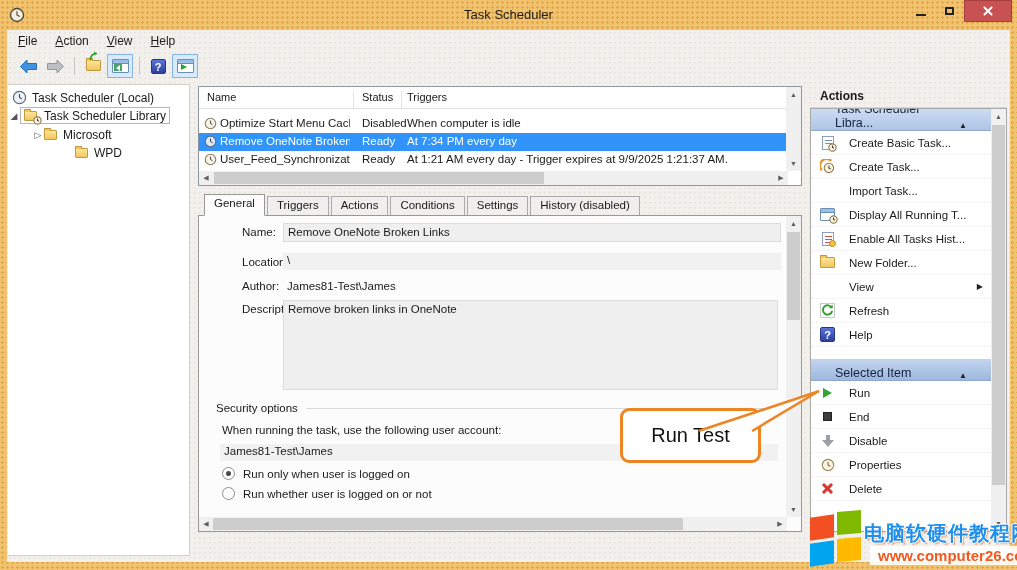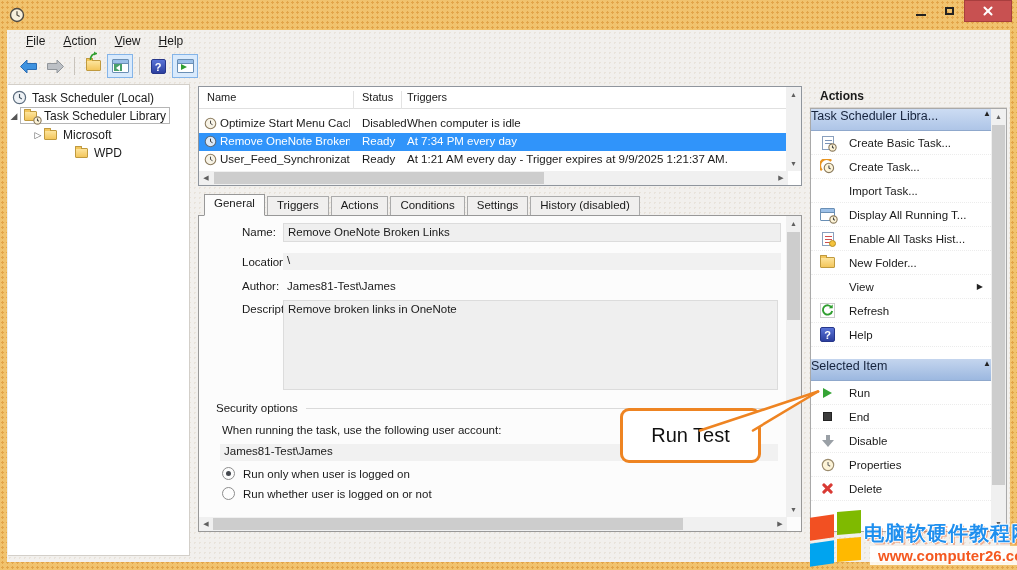--- a/index.html
+++ b/index.html
@@ -18,21 +18,21 @@
   .minbar{width:10px;height:2px;background:#222;margin-top:8px;}
   .maxbox{width:9px;height:8px;border:2px solid #222;background:transparent;}
   .xwrap{position:relative;width:12px;height:12px;}
   .xwrap i{position:absolute;left:0;top:5px;width:12px;height:2px;background:#fff;border-radius:1px;}
   .xwrap i:first-child{transform:rotate(45deg);}  .xwrap i:last-child{transform:rotate(-45deg);}
   
   .client{position:absolute;left:7px;top:30px;width:1003px;height:532px;
     background-color:#f2f0ed;
     background-image:radial-gradient(rgba(195,175,140,.20) 1px, transparent 1px);
     background-size:5px 5px;}
-  .menubar{height:22px;display:flex;align-items:center;padding-left:10px;font-size:12px;color:#1a1a1a;}
+  .menubar{height:22px;display:flex;align-items:center;padding-left:2px;font-size:12px;color:#1a1a1a;}
   .menu-item{padding:2px 9px;cursor:default;}
   .toolbar{height:28px;display:flex;align-items:center;padding-left:8px;}
   .tbtn{width:26px;height:24px;display:flex;align-items:center;justify-content:center;border:1px solid transparent;margin-right:1px;}
   .tbtn.active{background:#d9eafc;border:1px solid #84b4e8;}
   .tsep{width:1px;height:18px;background:#c9c4bc;margin:0 5px;}
   
   .folder{width:13px;height:10px;position:relative;background:linear-gradient(#fde49c,#f3c65c);border:1px solid #c09a3e;border-radius:1px;display:inline-block;}
   .folder::before{content:"";position:absolute;left:-1px;top:-3px;width:5px;height:2px;background:#f3c65c;border:1px solid #c09a3e;border-bottom:none;border-radius:1px 1px 0 0;}
   .wic{width:17px;height:14px;background:#fff;border:1px solid #6a8fb5;position:relative;border-radius:1px;}
   .wic::before{content:"";position:absolute;left:0;top:0;right:0;height:3px;background:#9cc0e8;border-bottom:1px solid #6a8fb5;}
@@ -75,21 +75,21 @@
   .dtext{position:absolute;font-size:11.5px;color:#1a1a1a;white-space:nowrap;}
   .grp{position:absolute;display:flex;align-items:center;font-size:11.5px;color:#1a1a1a;}
   .grp .line{height:1px;background:#dadada;flex:1;margin-left:8px;}
   .radio{position:absolute;width:13px;height:13px;border:1px solid #8d8d8d;border-radius:50%;background:#fdfdfd;}
   .radio.sel::after{content:"";display:block;width:5px;height:5px;margin:3px;border-radius:50%;background:#44484e;}
   
   .apanel{position:absolute;left:803px;top:6px;width:197px;height:470px;}
   .ap-title{position:absolute;left:0;top:0;width:197px;height:22px;font-size:12px;font-weight:bold;color:#1a1a1a;padding:3px 0 0 10px;border-bottom:1px solid #d9d5cf;}
   .ap-box{position:absolute;left:0;top:22px;width:197px;height:424px;background:#fff;border:1px solid #a9a9a9;overflow:hidden;}
   .ap-list{position:absolute;left:0;top:0;width:180px;}
-  .ap-header{height:22px;display:flex;align-items:flex-start;padding:0 0;font-size:12.5px;color:#16233c;
+  .ap-header{height:22px;display:flex;align-items:flex-end;padding:0 24px;font-size:12.5px;color:#16233c;
     background:linear-gradient(#ccdcf3,#aec5e7);border-bottom:1px solid #8fa8cc;}
   .ap-header.dark{background:linear-gradient(#c4d5ee,#9cb8e0);}
   .ap-header .grow{flex:1;}
   .ap-header .col{font-size:8px;color:#222;}
   .ap-item{position:relative;height:24px;display:flex;align-items:center;font-size:11.5px;color:#1a1a1a;border-bottom:1px dotted #ececec;}
   .ap-icon{position:absolute;left:8px;width:17px;height:17px;display:flex;align-items:center;justify-content:center;}
   .ap-label{margin-left:38px;white-space:nowrap;}
   .ap-sub{position:absolute;right:8px;font-size:8px;color:#222;}
   .sec2{margin-top:12px;}
   
@@ -117,20 +117,21 @@
 </head>
 <body>
 
 <div class="window">
 
   <div class="titlebar">
     <svg class="app-ic" width="16" height="16" viewBox="0 0 16 16">
         <circle cx="8" cy="8" r="6.5" fill="#f6efdc" stroke="#4e4a42" stroke-width="1.4"></circle>
         <path d="M8 4.2V8l2.6 1.6" stroke="#4e4a42" stroke-width="1.2" fill="none"></path>
       </svg>
+    <div class="win-title">Task Scheduler</div>
     <div class="cap-btns">
       <div class="cap">
           <span class="minbar"></span>
         </div>
       <div class="cap">
           <span class="maxbox"></span>
         </div>
       <div class="cap close">
           <span class="xwrap">
             <i></i>

